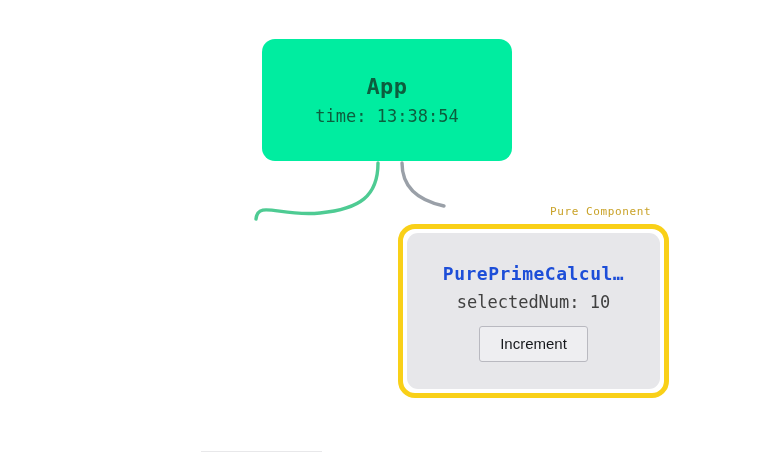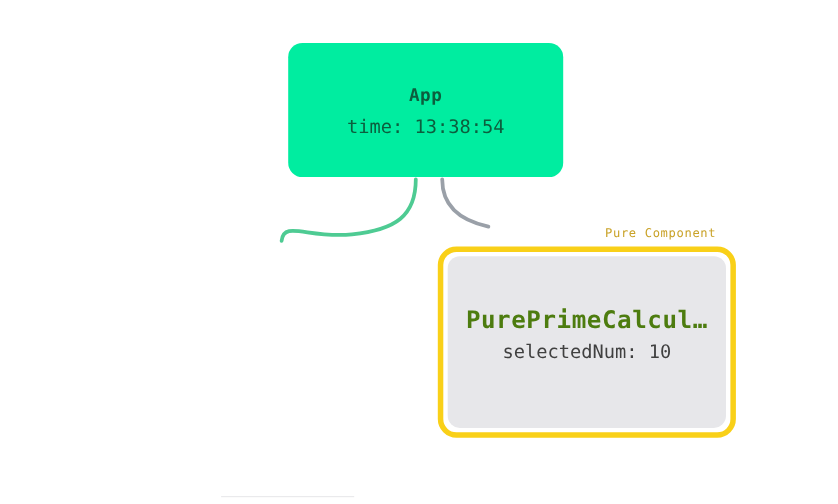--- a/index.html
+++ b/index.html
@@ -64,21 +64,21 @@
   }
 
   
   #node-app {
     left: 262px;
     top: 39px;
     width: 250px;
     height: 122px;
   }
   #node-app .node-title {
-    font-size: 16px;
+    font-size: 22px;
     line-height: 26px;
     margin-bottom: 6px;
     text-align: center;
   }
   #node-app .node-sub {
     font-size: 17px;
     line-height: 20px;
   }
 
   
@@ -124,24 +124,24 @@
     background: #e7e7ea;
     border-radius: 11px;
     display: flex;
     flex-direction: column;
     align-items: center;
     justify-content: center;
     color: #14161a;
   }
 
   #node-pure .node-title {
-    font-size: 22px;
+    font-size: 18px;
     line-height: 26px;
     margin-bottom: 5px;
-    color: #4d7c0f;
+    color: #1d4ed8;
   }
   #node-pure .node-sub {
     font-size: 17px;
     line-height: 20px;
     color: #404040;
     margin-bottom: 14px;
   }
 
   .increment-button {
     font-family: "Liberation Sans", sans-serif;
@@ -192,18 +192,19 @@
     <div class="node-sub">time: 13:38:54</div>
   </div>
 
 
   <div id="node-pure-wrap">
     <div id="node-pure-frame"></div>
     <div class="pure-label">Pure Component</div>
     <div id="node-pure">
       <div class="node-title">PurePrimeCalcul…</div>
       <div class="node-sub">selectedNum: 10</div>
+      <button class="increment-button">Increment</button>
     </div>
   </div>
 
   <div id="bottom-rule"></div>
 
 </div>
 
 </body></html>

